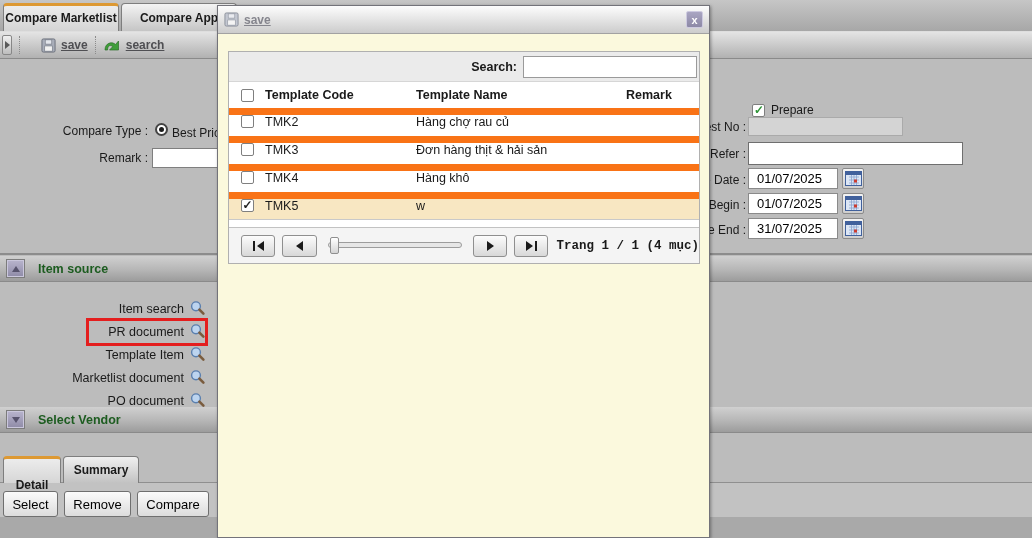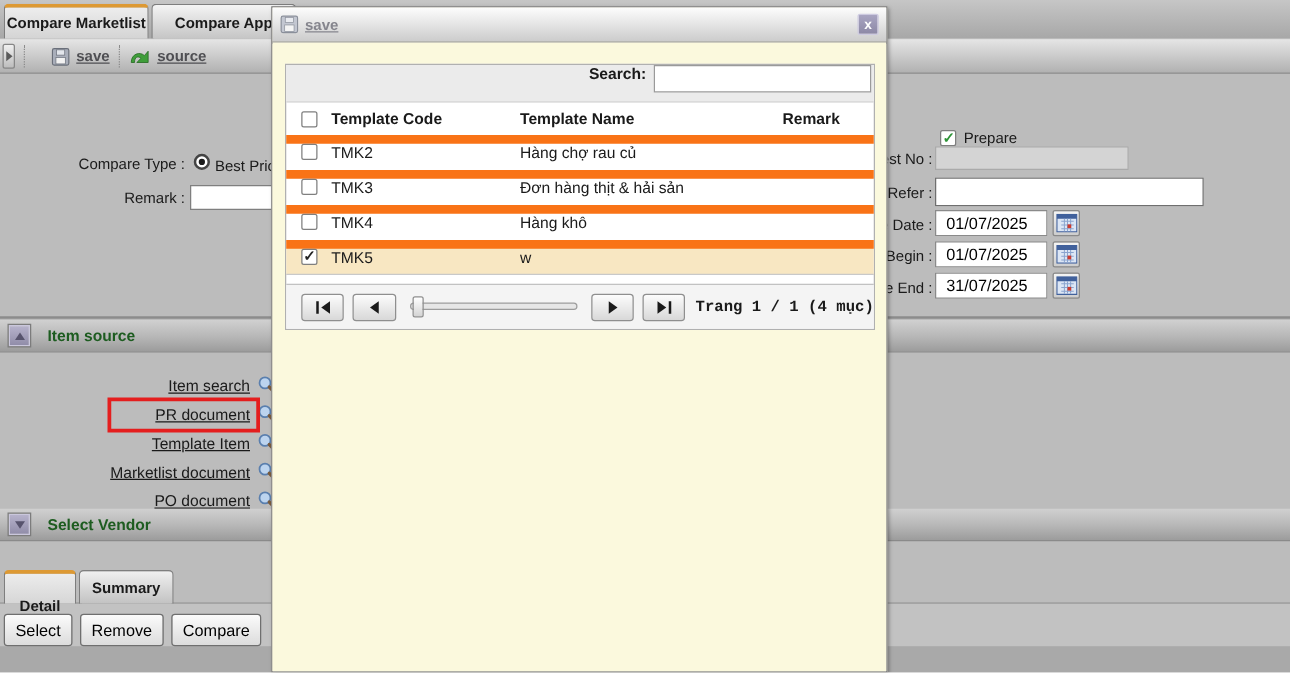--- a/index.html
+++ b/index.html
@@ -51,21 +51,21 @@
   .divider { position:absolute; left:0; top:253px; width:100%; height:2px; background:#8c8c8c; }
   .section-bar { position:absolute; left:0; width:100%; height:26px;
                  background:linear-gradient(#d0d0d0,#b6b6b6 55%,#9c9c9c);
                  border-bottom:1px solid #8a8a8a; display:flex; align-items:center; }
   .collapse-btn { margin-left:7px; width:17px; height:17px; border:1px solid #cac7dc; outline:1px solid #7c7c7c;
                   background:linear-gradient(#b6b2cb,#918da9); display:flex; align-items:center; justify-content:center; cursor:pointer; }
   .tri-up { width:0; height:0; border-left:4px solid transparent; border-right:4px solid transparent; border-bottom:6px solid #57536d; }
   .tri-down { width:0; height:0; border-left:4px solid transparent; border-right:4px solid transparent; border-top:6px solid #57536d; }
   .section-title { margin-left:14px; font-size:12.5px; font-weight:bold; color:#1d5c20; }
 
-  .links { position:absolute; left:16px; top:297px; width:206px;text-decoration:underline; }
+  .links { position:absolute; left:0; top:297px; width:206px; }
   .link-row { height:23px; display:flex; align-items:center; justify-content:flex-end; gap:5px;
               font-size:12.5px; cursor:pointer; }
   .redbox { position:absolute; left:86px; top:318px; width:122px; height:28px; border:3px solid #e41e1e; z-index:5; }
 
   
   .btab { position:absolute; top:456px; height:27px; border:1px solid #7e7e7e; border-bottom:none;
           border-radius:4px 4px 0 0; background:linear-gradient(#f0f0f0,#c2c2c2);
           font-weight:bold; font-size:12px; text-align:center; padding-top:6px; cursor:pointer; }
   .btab.active { border-top:3px solid #dd9933; padding-top:19px; background:linear-gradient(#ececec,#d6d6d6); }
   .tabline { position:absolute; left:0; top:482px; width:100%; height:1px; background:#8f8f8f; }
@@ -80,21 +80,21 @@
   .modal-header { position:absolute; left:0; top:0; width:100%; height:28px;
                   background:linear-gradient(#fdfdfd,#cccccc); border-bottom:1px solid #a2a2a2;
                   display:flex; align-items:center; padding:0 6px; }
   .close-btn { margin-left:auto; width:17px; height:17px; border:1px solid #cdcae0; border-radius:2px;
                background:linear-gradient(#a9a5c2,#8d89a6); color:#fff; font-size:11px; font-weight:bold;
                display:flex; align-items:center; justify-content:center; cursor:pointer; }
   .modal-body { position:absolute; left:0; top:29px; right:0; bottom:0; background:#fbf9dd; }
 
   .grid { position:absolute; left:10px; top:16px; width:472px; background:#fff; border:1px solid #b0b0b0; }
   .search-row { height:30px; background:#ebebeb; border-bottom:1px solid #d6d6d6;
-                display:flex; justify-content:flex-end; gap:6px; padding-right:2px; }
+                display:flex; align-items:center; justify-content:flex-end; gap:6px; padding-right:2px; }
   .search-row label { font-size:12.5px; font-weight:bold; }
   .search-input { width:174px; height:22px; border:1px solid #9a9a9a; font-size:12px; padding:0 3px;
                   font-family:"Liberation Sans",sans-serif; }
   .thead { display:flex; align-items:center; height:26px; font-weight:bold; font-size:12.5px; }
   .trow { display:flex; align-items:flex-start; height:28px; border-top:7px solid #f97316; font-size:12.5px; cursor:pointer; }
   .trow.hl { background:#f8e7c2; }
   .trow.last { border-bottom:1px solid #c9c9c9; }
   .c-cb { width:36px; display:flex; justify-content:center; }
   .c-code { width:151px; }
   .c-name { width:210px; }
@@ -136,21 +136,21 @@
         <rect x="4" y="8.5" width="8" height="5.5" fill="#f2f2f2" stroke="#6a6f7a" stroke-width="0.6"></rect>
         <rect x="4.5" y="2" width="7" height="4.5" fill="#e3e6ec" stroke="#6a6f7a" stroke-width="0.6"></rect>
       </svg>
       <span>save</span>
     </div>
     <span class="tb-sep"></span>
     <div class="tb-link">
       <svg width="18" height="14" viewBox="0 0 18 14">
         <path d="M2 12 C2 5 9 3 12.5 6.5 L15.5 3 L15.5 12 L6.5 12 L9.8 8.6 C7.4 6.6 4.6 7.4 4.6 12 Z" fill="#3f9e3a" stroke="#2c6e28" stroke-width="0.7"></path>
       </svg>
-      <span>source</span>
+      <span>search</span>
     </div>
   </div>
 
   <div class="flabel" style="left:20px;top:124px;width:128px;">Compare Type :</div>
   <span class="radio selected" style="left:155px;top:123px;"></span>
   <div class="flabel" style="left:172px;top:126px;width:60px;text-align:left;">Best Price</div>
   <div class="flabel" style="left:20px;top:151px;width:128px;">Remark :</div>
   <input class="remark-input" value="" style="">
 
   <div class="prepare-wrap">

